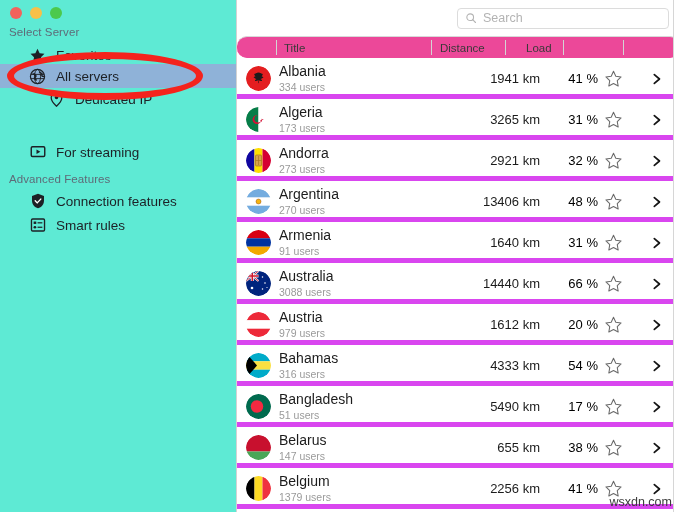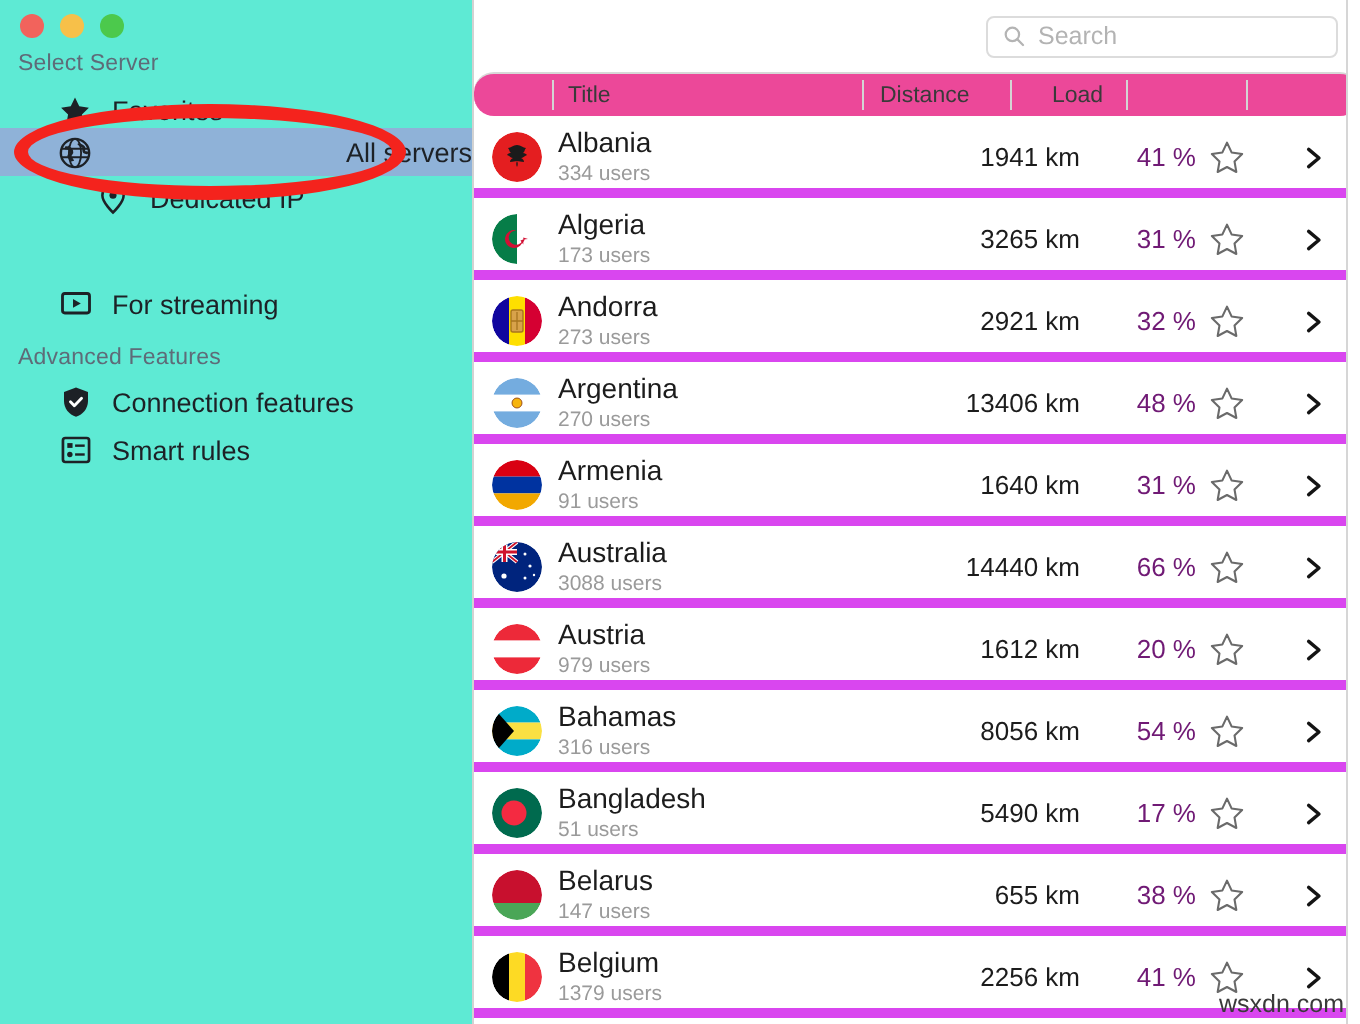--- a/index.html
+++ b/index.html
@@ -46,21 +46,21 @@
   .side-item {
     position: absolute;
     left: 0;
     width: 236px;
     height: 24px;
     display: flex;
     align-items: center;
     padding-left: 28px;
     gap: 9px;
   }
-  .side-item.selected { background: #8fb2d8; justify-content: space-between; }
+  .side-item.selected { background: #8fb2d8; }
   .side-item .ico {
     width: 19px; height: 19px;
     flex: 0 0 19px;
     display: flex; align-items: center; justify-content: center;
     color: #20242a;
   }
   .side-item .lbl {
     font-size: 13.5px;
     color: #1d2126;
     white-space: nowrap;
@@ -92,21 +92,21 @@
     position: relative;
     height: 36px;
     flex: 0 0 36px;
     background: #ffffff;
     display: flex;
     align-items: center;
     justify-content: flex-end;
     padding-right: 11px;
   }
   #search-box {
-    width: 176px;
+    width: 212px;
     height: 21px;
     border: 1px solid #dcdcdc;
     border-radius: 4px;
     background: #ffffff;
     display: flex;
     align-items: center;
     padding: 0 7px;
     gap: 6px;
   }
   #search-box .sicon { color: #b4b4b4; display:flex; }
@@ -188,21 +188,21 @@
     text-align: right;
     font-size: 13px;
     color: #1c1c1c;
   }
   .r-load {
     position: absolute;
     left: 306px; width: 55px;
     top: 13px;
     text-align: right;
     font-size: 13px;
-    color: #701a75;
+    color: #000000;
   }
   .r-star {
     position: absolute;
     left: 346px; width: 60px;
     top: 11px;
     display: flex; align-items: center; justify-content: center;
     color: #5a5a5a;
   }
   .r-chev {
     position: absolute;
@@ -573,21 +573,21 @@
               <g clip-path="url(#cBh)">
                 <rect y="0" width="50" height="16.6" fill="#00abc9"></rect>
                 <rect y="16.6" width="50" height="16.8" fill="#fae042"></rect>
                 <rect y="33.4" width="50" height="16.6" fill="#00abc9"></rect>
                 <path d="M0 0l22 25L0 50z" fill="#000000"></path>
               </g>
             </svg>
           </span>
           <span class="r-title">Bahamas</span>
           <span class="r-users">316 users</span>
-          <span class="r-dist">8056 km</span>
+          <span class="r-dist">4333 km</span>
           <span class="r-load">54 %</span>
           <span class="r-star">
             <svg width="21" height="20" viewBox="0 0 24 24">
               <path d="M12 2.8l2.75 5.85 6.35.9-4.6 4.5 1.1 6.35L12 17.4l-5.6 3 1.1-6.35-4.6-4.5 6.35-.9z" fill="none" stroke="#6a6a6a" stroke-width="1.25" stroke-linejoin="round"></path>
             </svg>
           </span>
           <span class="r-chev">
             <svg width="13" height="18" viewBox="0 0 24 24">
               <path d="M8 4l9.5 8L8 20" fill="none" stroke="#141414" stroke-width="3.2" stroke-linecap="round" stroke-linejoin="round"></path>
             </svg>

